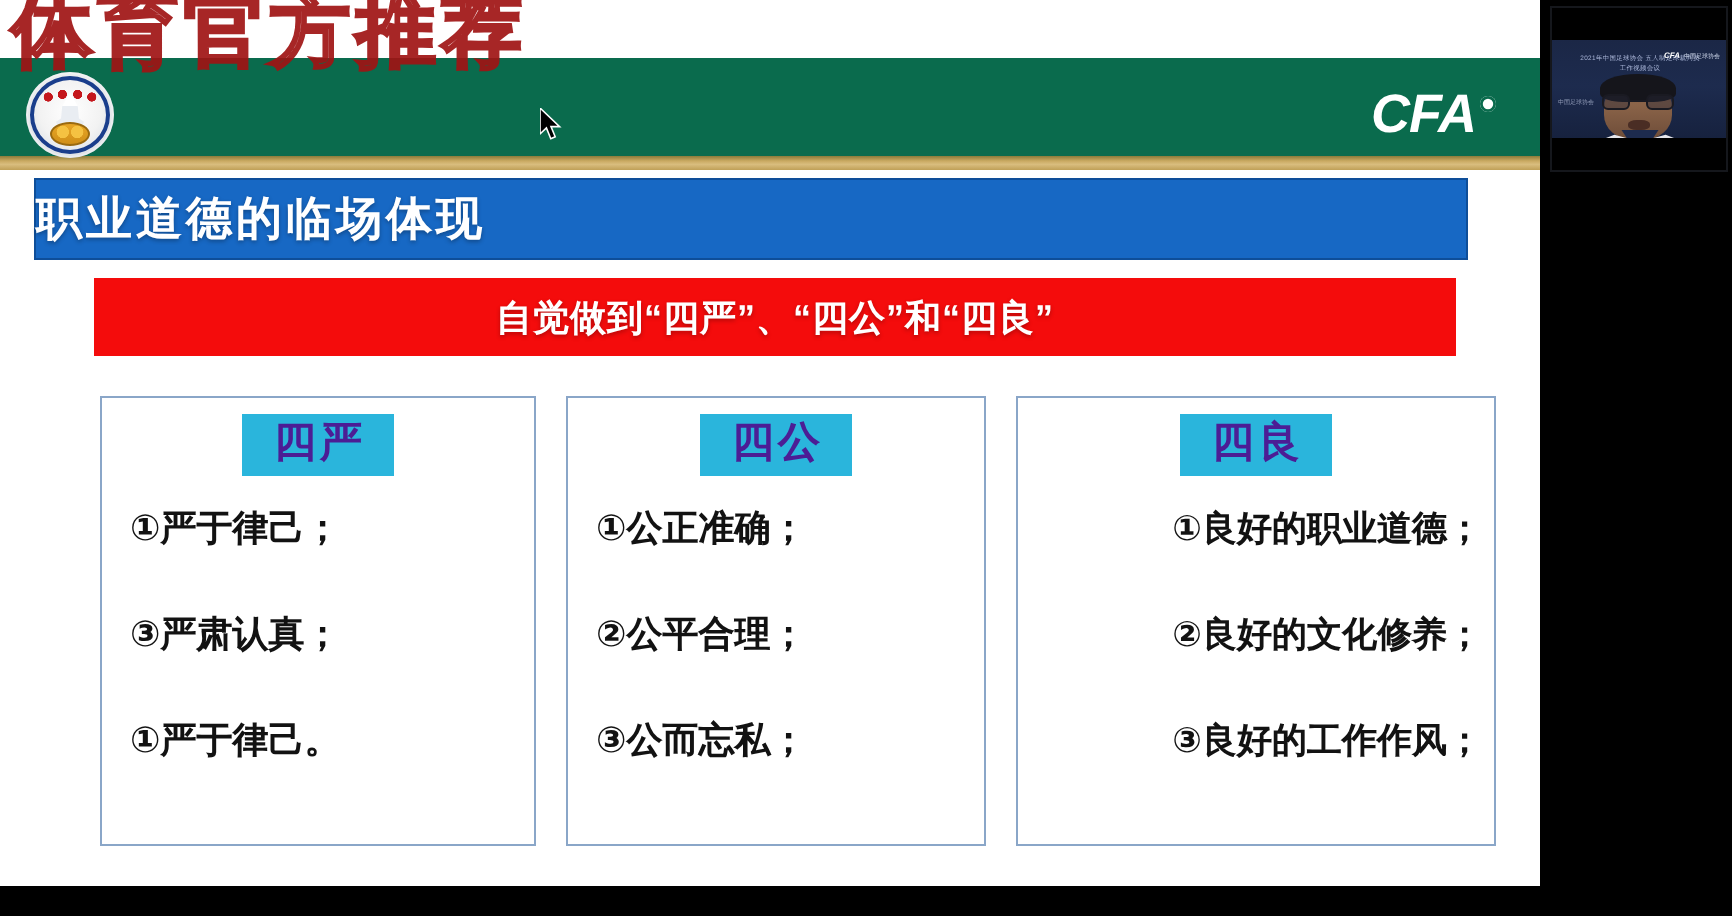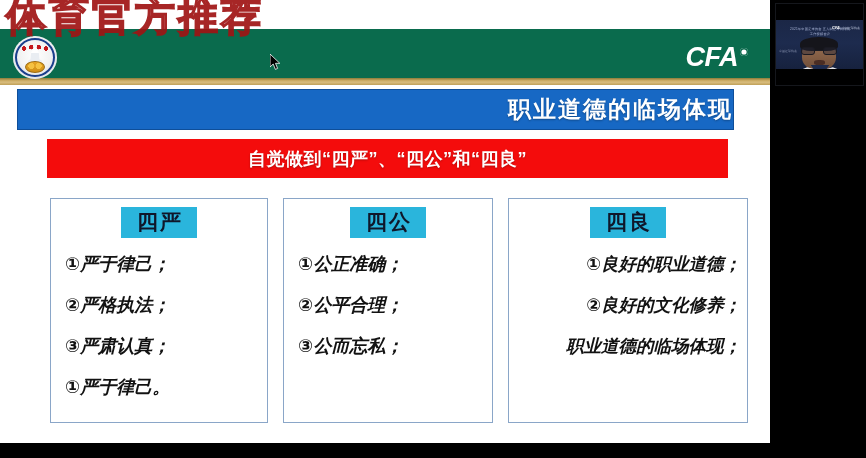--- a/index.html
+++ b/index.html
@@ -92,21 +92,21 @@
     -webkit-text-stroke:1.6px rgba(160,20,20,.92);
     white-space:nowrap; z-index:40; pointer-events:none;
     line-height:45px;
   }
 
   
   .blue-bar {
     position:absolute; left:17px; top:89px; width:717px; height:41px;
     background:#1768c4;
     border:1px solid #0e4e99;
-    display:flex; align-items:center; justify-content:flex-end;
+    display:flex; align-items:center; justify-content:flex-start;
   }
   .blue-bar span {
     color:#ffffff; font-size:23px; font-weight:700; letter-spacing:2px;
     text-shadow:0 1px 2px rgba(0,0,0,.3);
   }
 
   
   .red-bar {
     position:absolute; left:47px; top:139px; width:681px; height:39px;
     background:#f40c0c;
@@ -128,32 +128,31 @@
     position:relative;
     display:flex; flex-direction:column; align-items:center;
     padding-top:8px;
   }
   .panel.p1 { width:218px; }
   .panel.p2 { width:210px; }
   .panel.p3 { width:240px;text-align:right; }
 
   .panel-title {
     background:#2ab5dc;
-    color:#0f172a;
+    color:#4c1d95;
     font-size:21px; font-weight:700; letter-spacing:2px;
     padding:2px 14px 3px 16px;
     margin-bottom:6px;
     line-height:1.25;
   }
   .panel-items {
     width:100%;
     padding:0 6px 0 14px;
     display:flex; flex-direction:column;
-    gap:0;
-    font-style:italic;
+    gap:12px;
   }
   .panel.p3 .panel-items { padding-left:10px; }
   .panel-item {
     font-size:18px; font-weight:700; color:#121212;
     line-height:41px; white-space:nowrap;
     letter-spacing:0px;
   }
   .panel.p3 .panel-item { font-size:17.5px; }
 
   
@@ -257,41 +256,40 @@
     <div class="red-bar">
       <span>自觉做到“四严”、“四公”和“四良”</span>
     </div>
 
     <div class="columns">
 
       <div class="panel p1">
         <div class="panel-title">四严</div>
         <div class="panel-items">
           <div class="panel-item">①严于律己；</div>
-          <div class="panel-item">②严格执法；</div>
           <div class="panel-item">③严肃认真；</div>
           <div class="panel-item">①严于律己。</div>
         </div>
       </div>
 
       <div class="panel p2">
         <div class="panel-title">四公</div>
         <div class="panel-items">
           <div class="panel-item">①公正准确；</div>
           <div class="panel-item">②公平合理；</div>
           <div class="panel-item">③公而忘私；</div>
         </div>
       </div>
 
       <div class="panel p3">
         <div class="panel-title">四良</div>
         <div class="panel-items">
           <div class="panel-item">①良好的职业道德；</div>
           <div class="panel-item">②良好的文化修养；</div>
-          <div class="panel-item">职业道德的临场体现；</div>
+          <div class="panel-item">③良好的工作作风；</div>
         </div>
       </div>
 
     </div>
   </div>
 
   <div class="watermark">体育官方推荐</div>
 
   <div class="video-pip">
     <div class="letterbox-top"></div>

